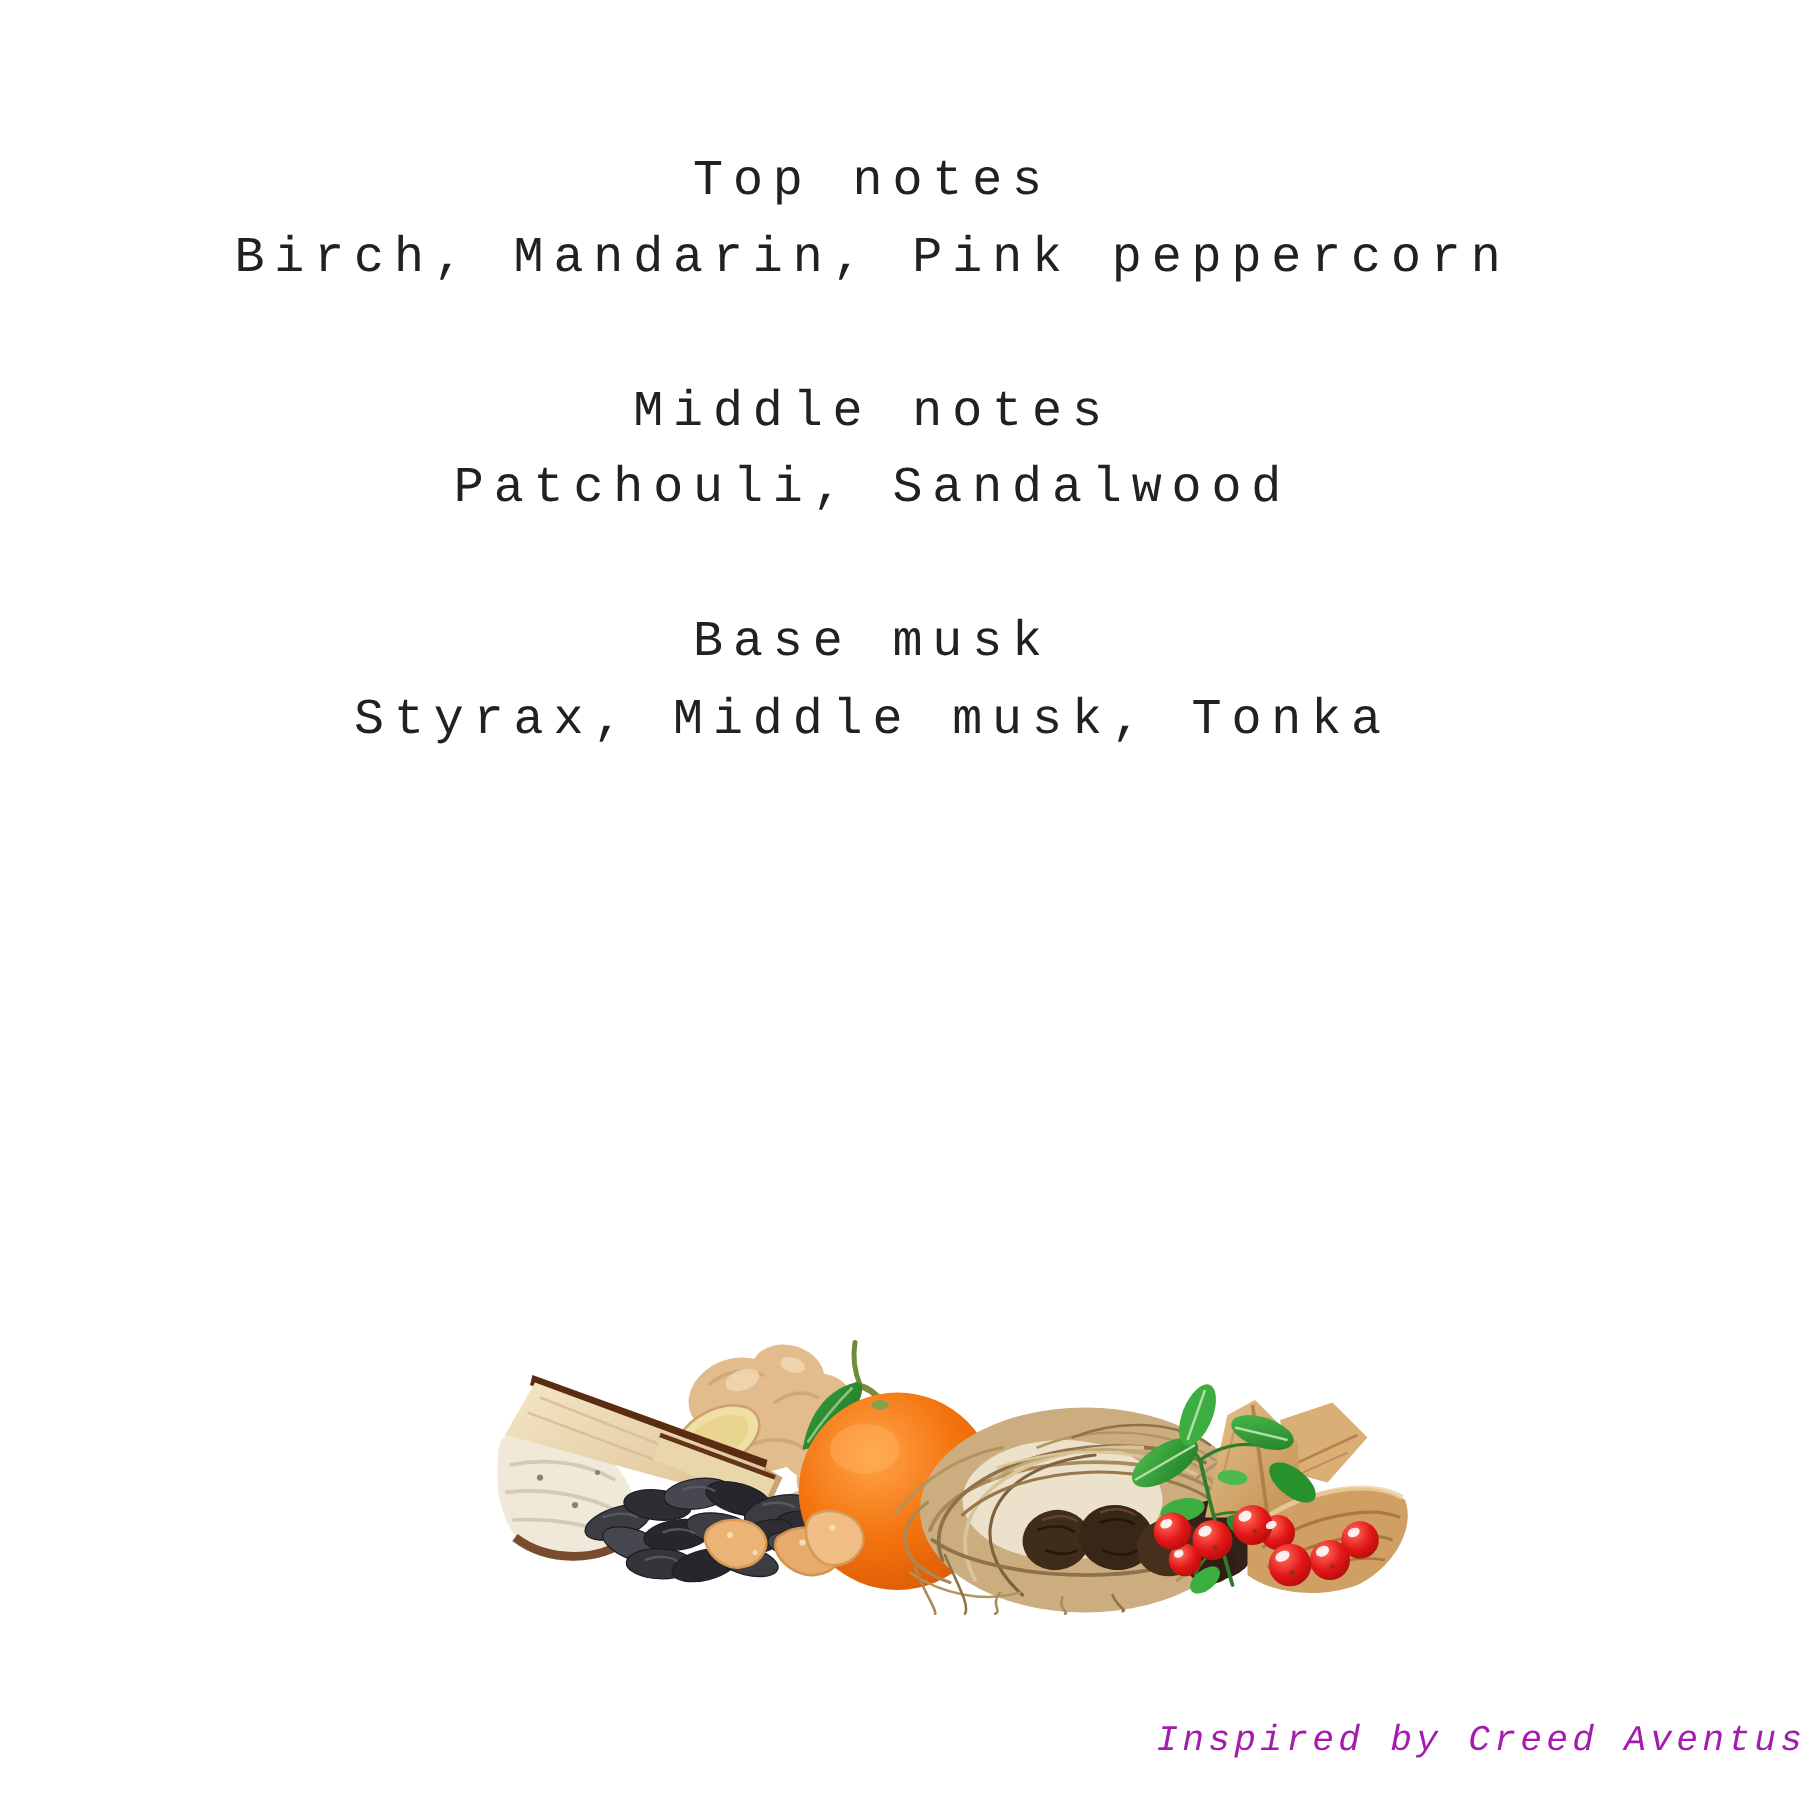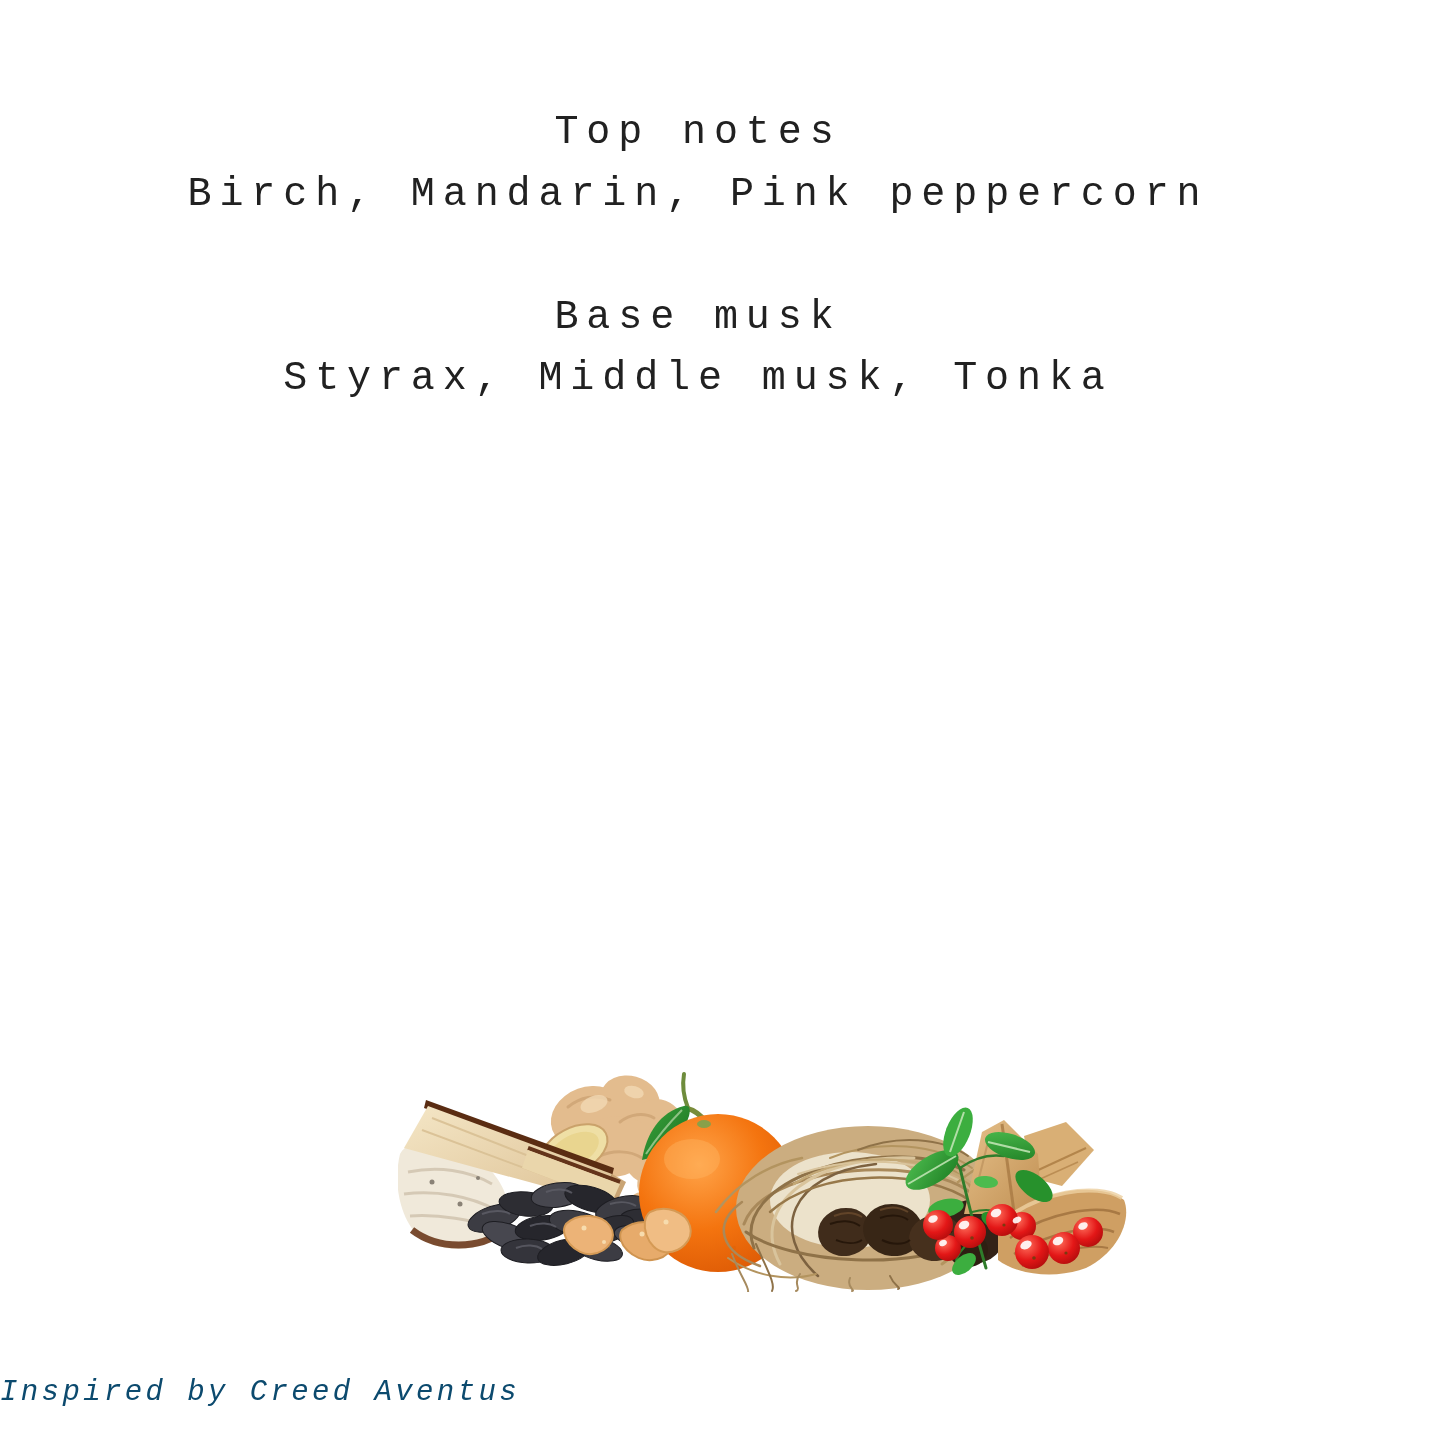--- a/index.html
+++ b/index.html
@@ -8,42 +8,46 @@
     overflow:hidden;
     font-family:"Liberation Mono","DejaVu Sans Mono",monospace;
     color:#212121;
   }
   .notes-block {
     position:absolute; top:102px; left:0; width:1396px;
     text-align:center;
     font-size:40px; line-height:61.5px; letter-spacing:7.9px;
     white-space:nowrap;
   }
-  .notes-block section { margin:0; padding:0; }
+  .notes-block section { margin:13px; padding:0; }
   .notes-block section + section { margin-top:61.5px; }
   .note-heading, .note-list { font-weight:400; }
   .collage {
     position:absolute; left:398px; top:1062px; width:740px; height:230px;
   }
   .caption {
     position:absolute; top:1376px; left:0; width:1445px;
-    text-align:left; font-style:italic;
-    font-size:29px; letter-spacing:3.4px; color:#0c4a6e;
+    text-align:right; font-style:italic;
+    font-size:29px; letter-spacing:3.4px; color:#a21caf;
     white-space:nowrap;
   }
 </style>
 </head>
 <body>
 
 <div class="page">
 
   <div class="notes-block">
     <section>
       <div class="note-heading">Top notes</div>
       <div class="note-list">Birch, Mandarin, Pink peppercorn</div>
+    </section>
+    <section>
+      <div class="note-heading">Middle notes</div>
+      <div class="note-list">Patchouli, Sandalwood</div>
     </section>
     <section>
       <div class="note-heading">Base musk</div>
       <div class="note-list">Styrax, Middle musk, Tonka</div>
     </section>
   </div>
 
   <div class="collage">
     <svg viewBox="0 0 740 230" width="740" height="230" aria-hidden="true">
       <defs>

